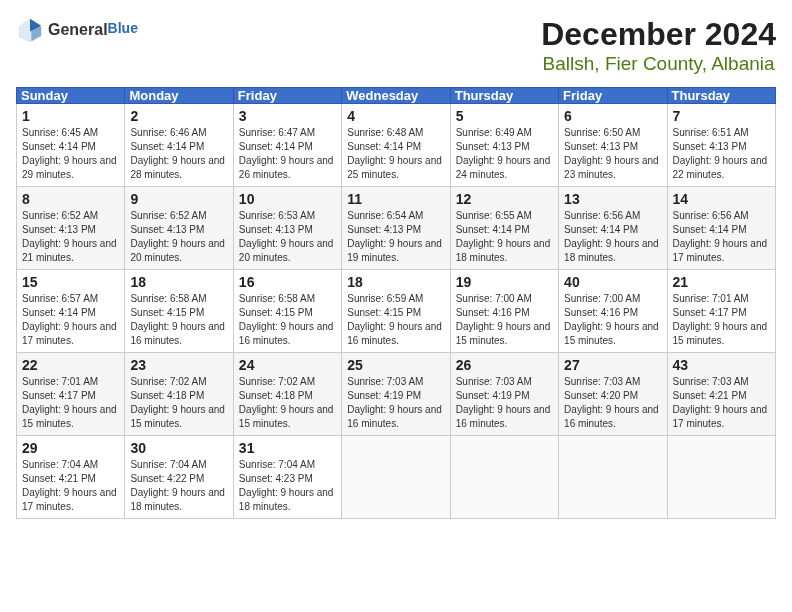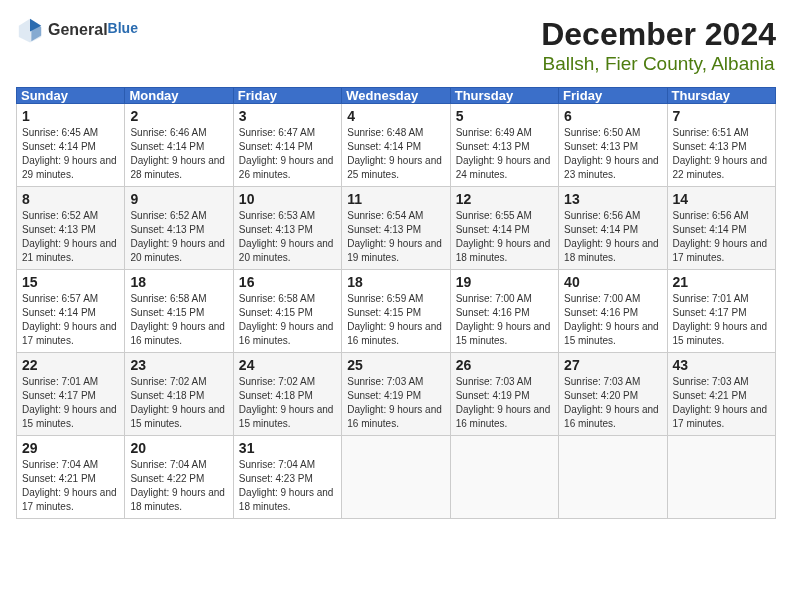--- a/index.html
+++ b/index.html
@@ -247,21 +247,21 @@
         <span class="day-number">43</span>
         <span class="day-detail">Sunrise: 7:03 AM<br>Sunset: 4:21 PM<br>Daylight: 9 hours and 17 minutes.</span>
       </td>
       </tr>
       <tr>
         <td>
         <span class="day-number">29</span>
         <span class="day-detail">Sunrise: 7:04 AM<br>Sunset: 4:21 PM<br>Daylight: 9 hours and 17 minutes.</span>
       </td>
         <td>
-        <span class="day-number">20</span>
+        <span class="day-number">30</span>
         <span class="day-detail">Sunrise: 7:04 AM<br>Sunset: 4:22 PM<br>Daylight: 9 hours and 18 minutes.</span>
       </td>
         <td>
         <span class="day-number">31</span>
         <span class="day-detail">Sunrise: 7:04 AM<br>Sunset: 4:23 PM<br>Daylight: 9 hours and 18 minutes.</span>
       </td>
         <td class="empty-cell"></td>
         <td class="empty-cell"></td>
         <td class="empty-cell"></td>
         <td class="empty-cell"></td>

